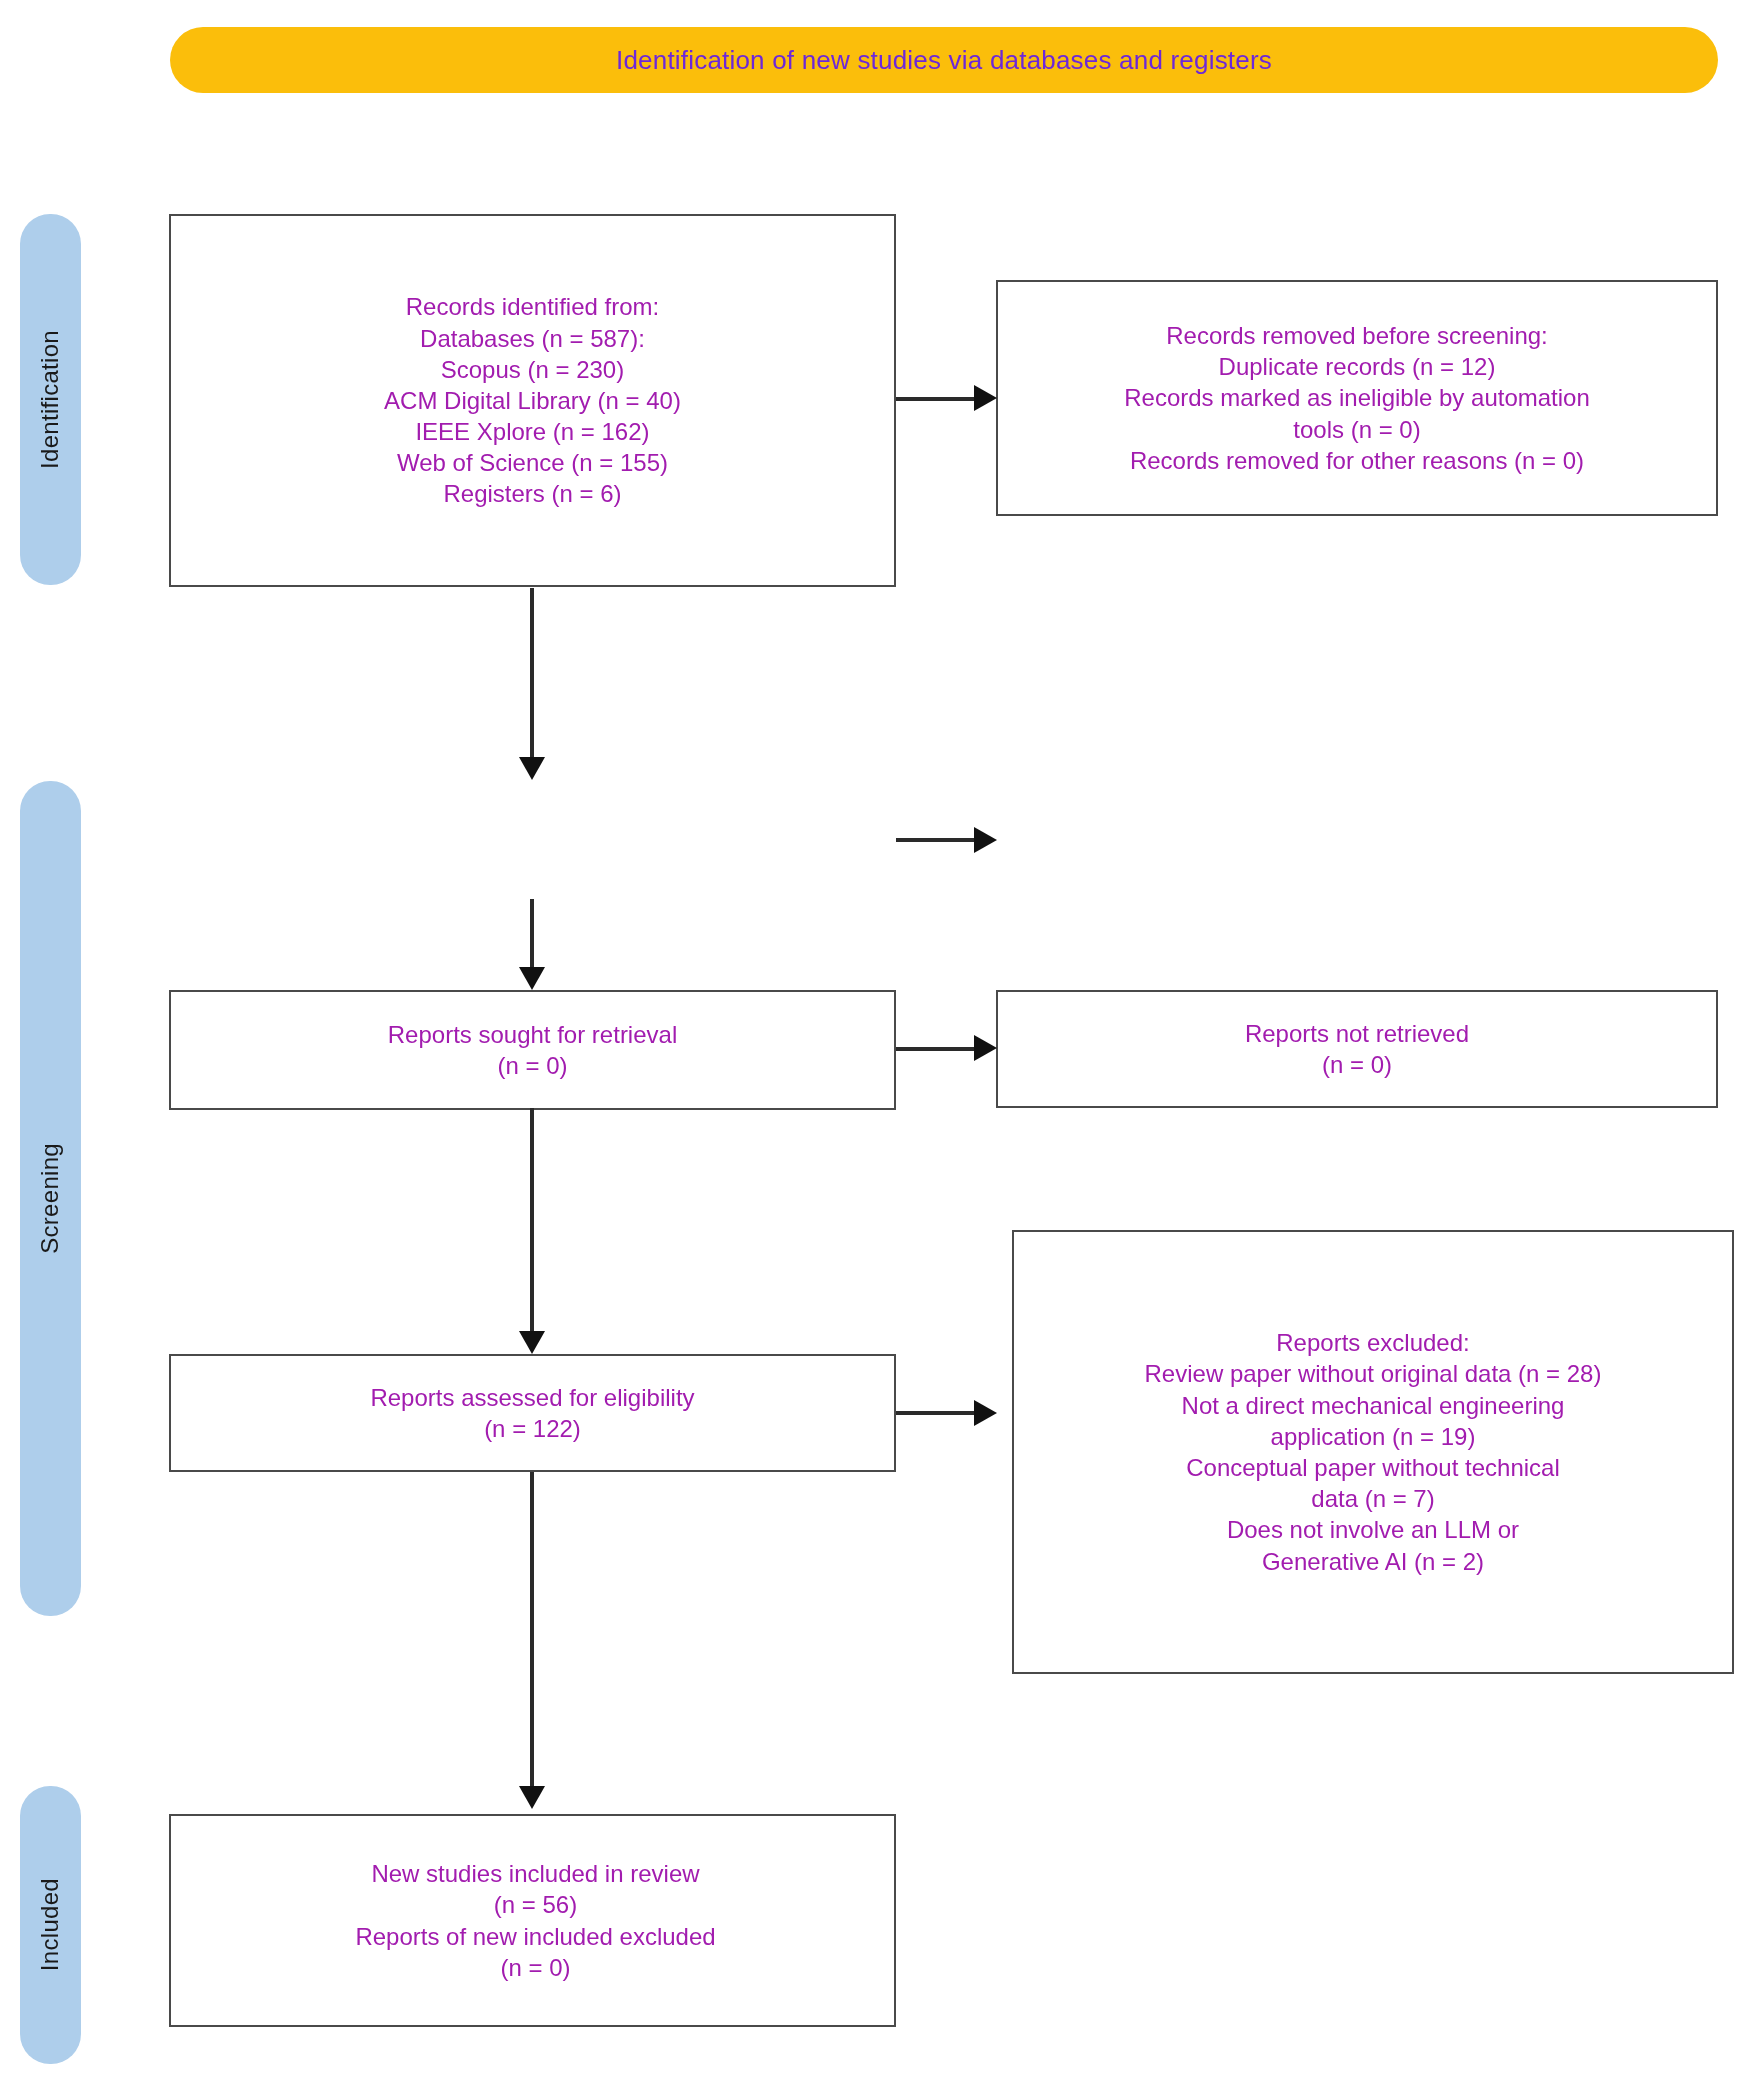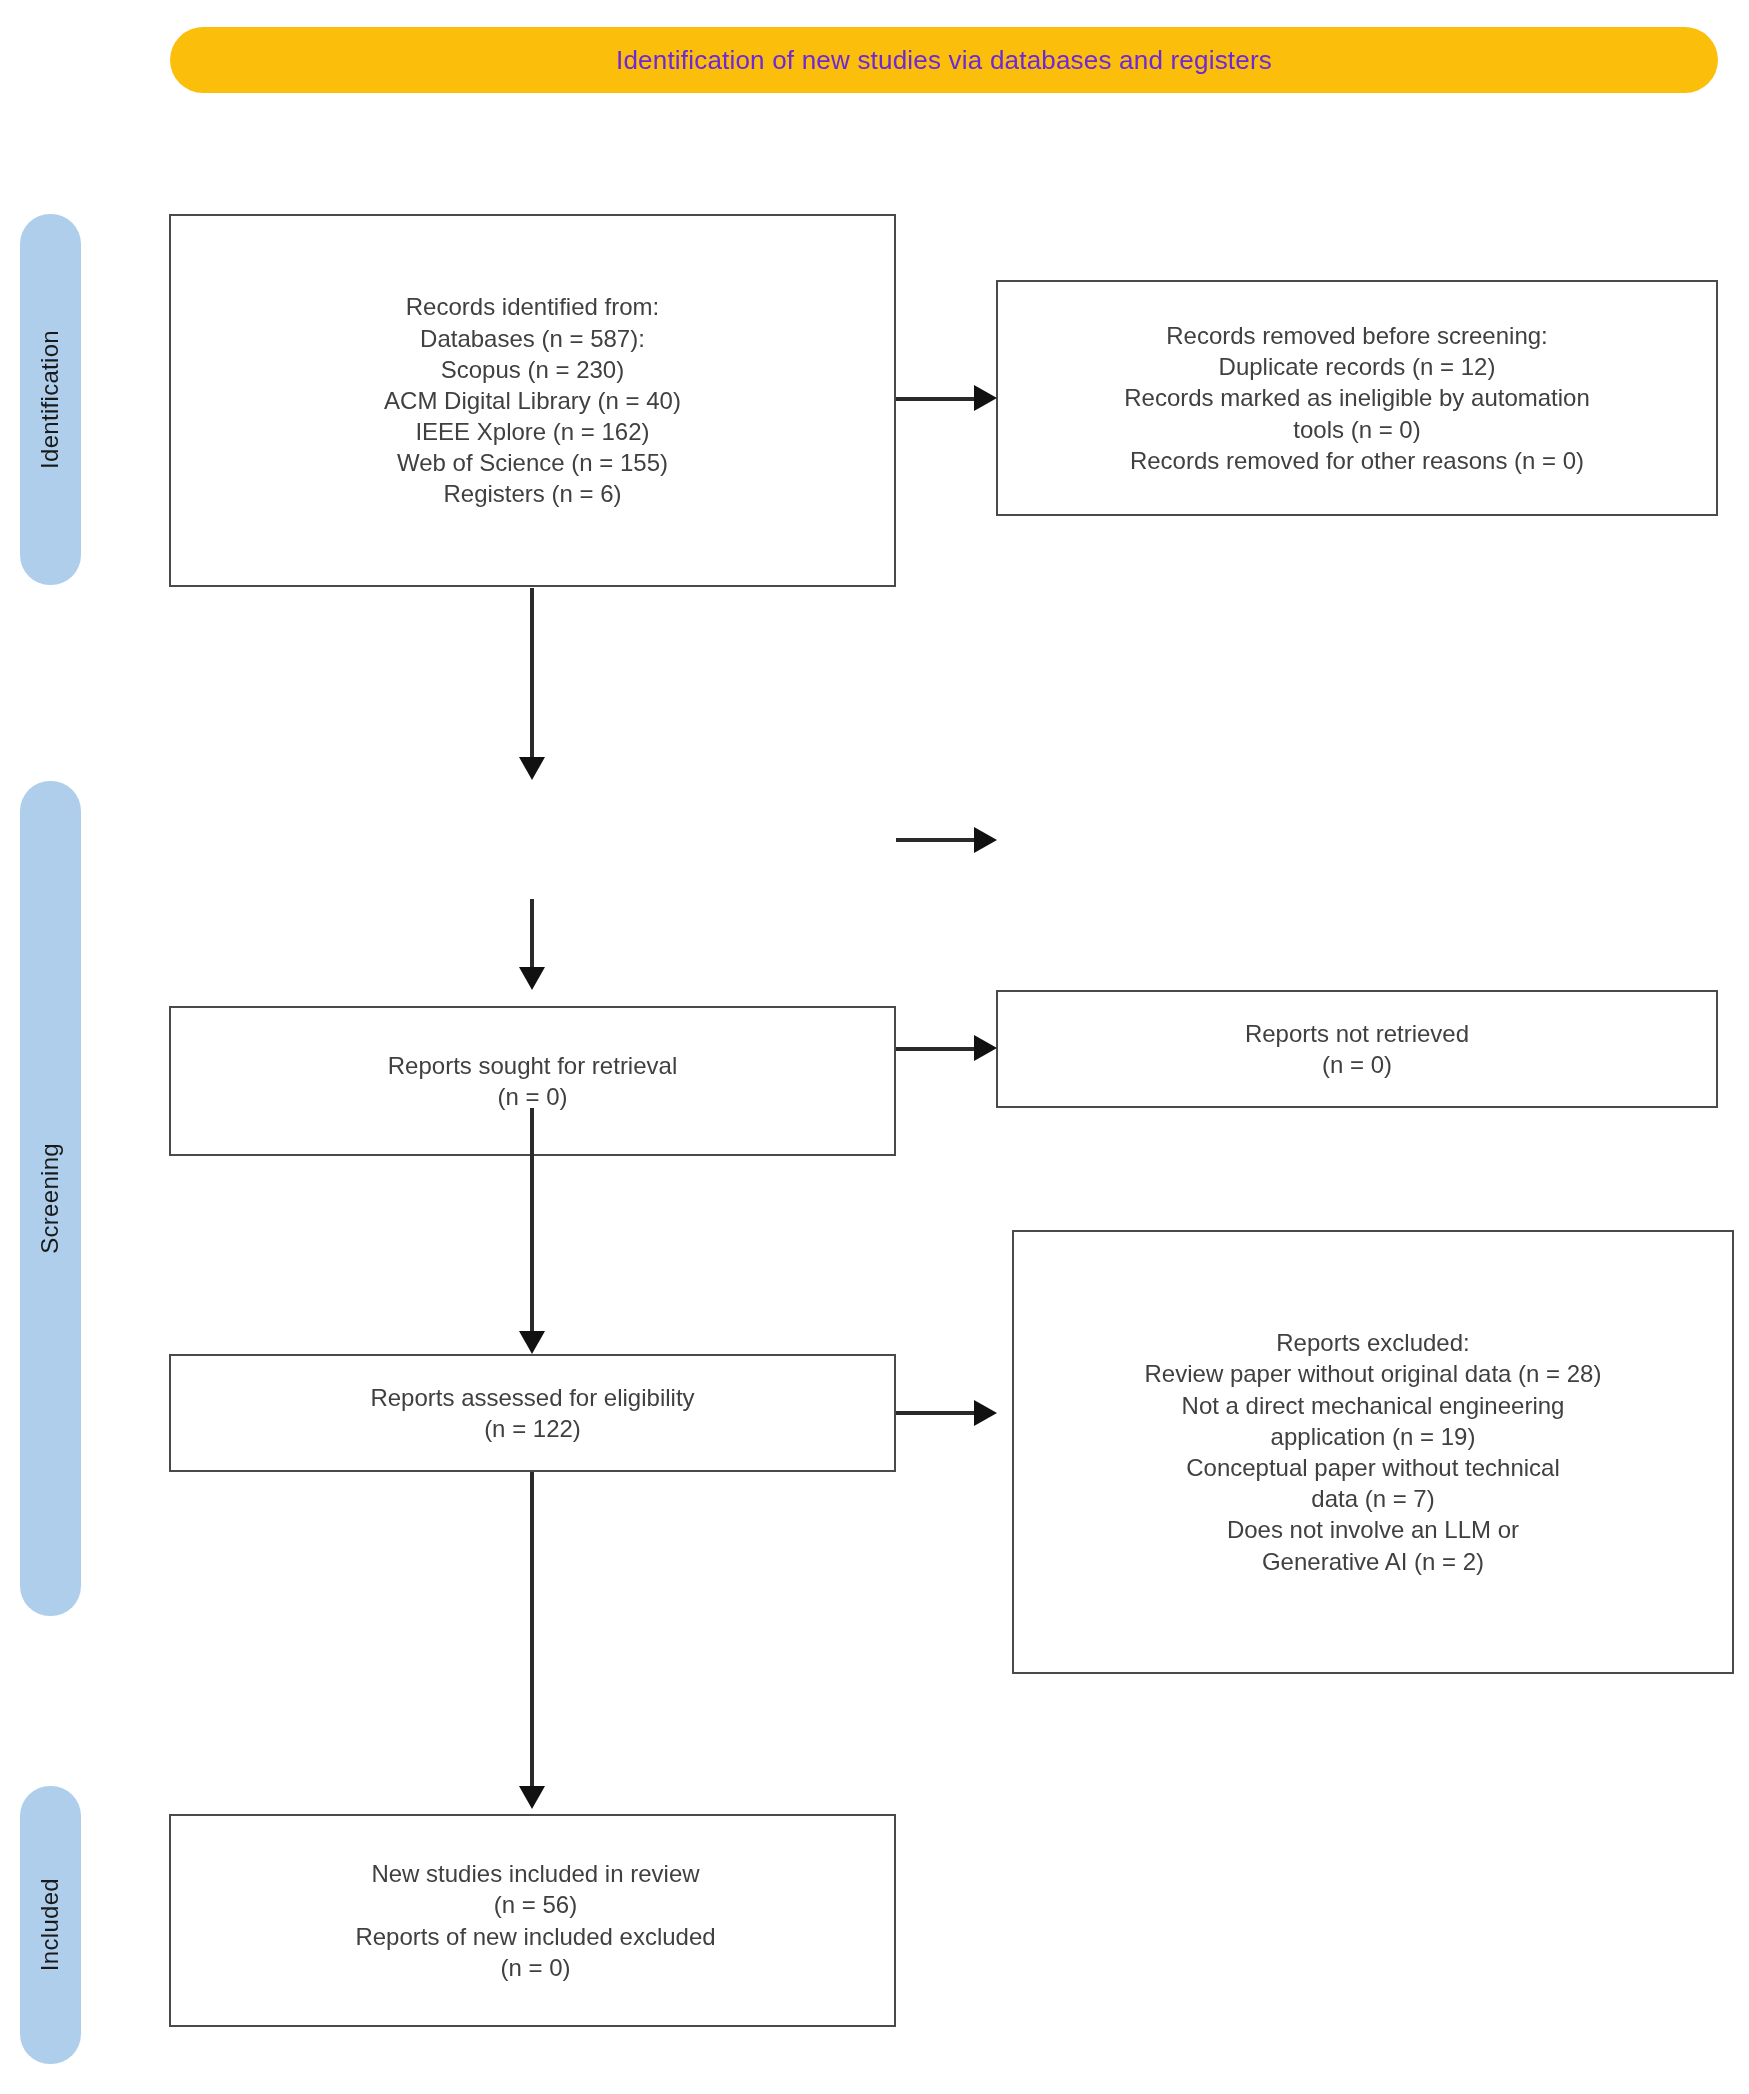--- a/index.html
+++ b/index.html
@@ -68,21 +68,21 @@
     box-sizing: border-box;
     display: flex;
     align-items: center;
     justify-content: center;
     padding: 5.4px 9px;
   }
   .box-lines {
     text-align: center;
     font-size: 24px;
     line-height: 1.30;
-    color: #404040;
+    color: #a21caf;
   }
   .box-lines div {
     white-space: pre-wrap;
   }
 
   
   .v-line {
     position: absolute;
     width: 3.6px;
     background: #2a2a2a;
@@ -159,21 +159,21 @@
   <div class="arrow-down" style="left:519px; top:757px;"></div>
 
 
 
   <div class="h-line" style="left:896px; top:838px; width:79px;"></div>
   <div class="arrow-right" style="left:974px; top:827px;"></div>
 
   <div class="v-line" style="left:530px; top:899px; height:74px;"></div>
   <div class="arrow-down" style="left:519px; top:967px;"></div>
 
-  <div class="box" style="left:169px; top:990px; width:727px; height:150px;margin-top:16px;">
+  <div class="box" style="left:169px; top:990px; width:727px; height:120px;">
     <div class="box-lines">
       <div>Reports sought for retrieval</div>
       <div>(n = 0)</div>
     </div>
   </div>
 
   <div class="box" style="left:996px; top:990px; width:722px; height:118px;">
     <div class="box-lines">
       <div>Reports not retrieved</div>
       <div>(n = 0)</div>

